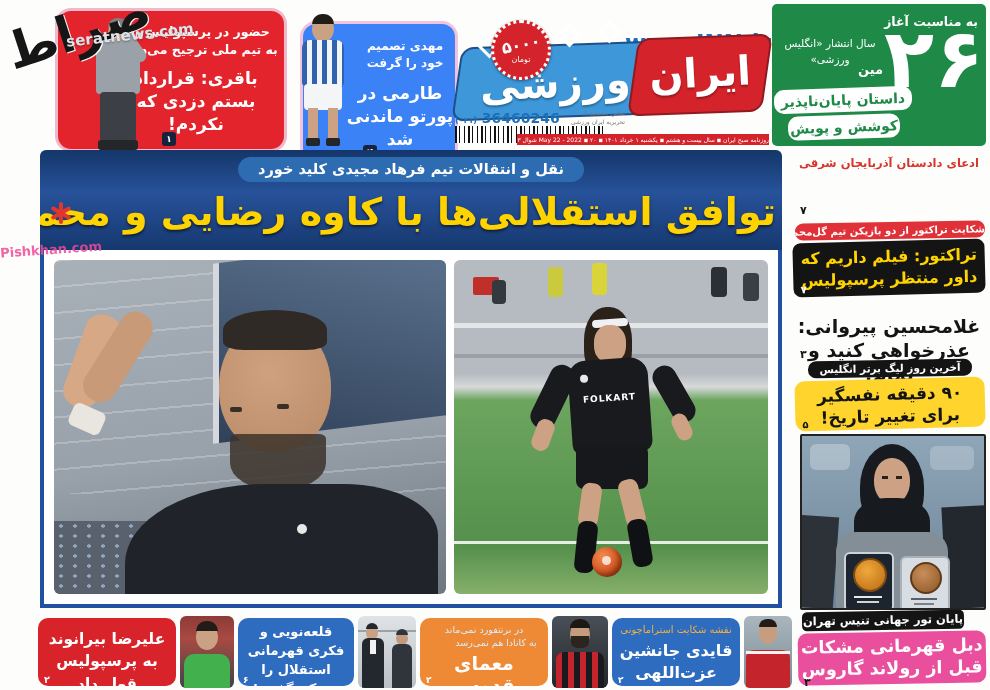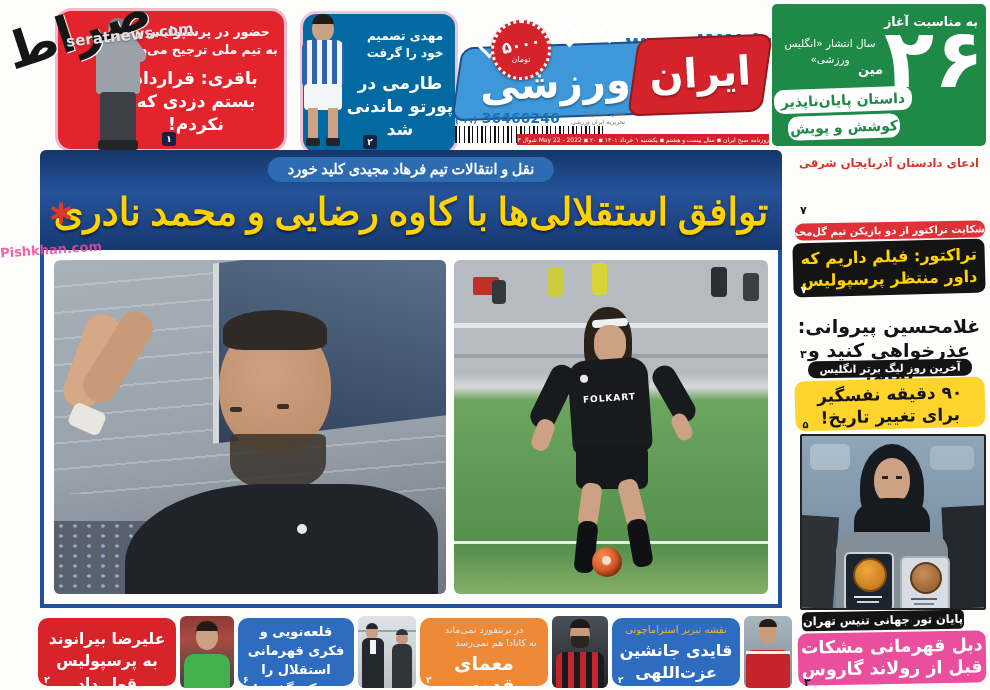--- a/index.html
+++ b/index.html
@@ -46,21 +46,21 @@
 
   <div class="abs" style="left:86px;top:20px;width:66px;height:132px;z-index:5;">
     <div class="abs" style="left:22px;top:0;width:20px;height:24px;background:#c9a183;border-radius:50%;"></div>
     <div class="abs" style="left:22px;top:-2px;width:20px;height:9px;background:#7d7f82;border-radius:10px 10px 0 0;"></div>
     <div class="abs" style="left:10px;top:20px;width:44px;height:54px;background:#9aa1a8;border-radius:10px 10px 4px 4px;"></div>
     <div class="abs" style="left:42px;top:10px;width:12px;height:34px;background:#9aa1a8;border-radius:6px;transform:rotate(-35deg);"></div>
     <div class="abs" style="left:14px;top:72px;width:36px;height:50px;background:#3c4046;border-radius:4px;"></div>
     <div class="abs" style="left:12px;top:120px;width:40px;height:10px;background:#24262a;border-radius:3px;"></div>
   </div>
 
-  <div class="abs topbox clip" style="left:300px;top:11px;width:152px;height:138px;background:#0369a1;border:3px solid #f3c3dd;">
+  <div class="abs topbox clip" style="left:300px;top:21px;width:152px;height:138px;background:#3b82f6;border:3px solid #f3c3dd;">
     <div class="abs rtl ctr w" style="right:4px;top:14px;width:92px;font-size:12px;font-weight:600;line-height:1.4;">مهدی تصمیم خود را گرفت</div>
     <div class="abs rtl ctr w" style="right:0;top:58px;width:110px;font-size:17px;font-weight:900;line-height:1.35;">طارمی در پورتو ماندنی شد</div>
     <div class="badge" style="left:60px;bottom:3px;">۲</div>
   </div>
 
   <div class="abs" style="left:292px;top:16px;width:64px;height:134px;z-index:5;">
     <div class="abs" style="left:20px;top:0;width:22px;height:26px;background:#c9a183;border-radius:50%;"></div>
     <div class="abs" style="left:20px;top:-2px;width:22px;height:10px;background:#221c18;border-radius:10px 10px 0 0;"></div>
     <div class="abs" style="left:10px;top:24px;width:42px;height:46px;border-radius:8px 8px 4px 4px;background:repeating-linear-gradient(90deg,#2f63ae 0 5px,#f2f4f6 5px 10px);"></div>
     <div class="abs" style="left:12px;top:68px;width:38px;height:26px;background:#f4f5f7;border-radius:4px;"></div>
@@ -100,21 +100,21 @@
 
   <div class="abs clip" style="left:772px;top:4px;width:214px;height:142px;background:#1f8948;border-radius:5px;">
     <div class="abs rtl w" style="right:8px;top:10px;font-size:12.5px;font-weight:600;">به مناسبت آغاز</div>
     <div class="abs ctr w" style="left:112px;top:14px;width:96px;font-size:82px;font-weight:900;line-height:1;">۲۶</div>
     <div class="abs w" style="left:86px;top:58px;font-size:13px;font-weight:700;">مین</div>
     <div class="abs rtl ctr w" style="left:2px;top:32px;width:112px;font-size:10.5px;line-height:1.5;">سال انتشار «انگلیس ورزشی»</div>
     <div class="abs pill rtl" style="left:2px;top:84px;width:138px;height:24px;background:#fff;color:#1f8948;font-size:14px;line-height:24px;transform:rotate(-2deg);">داستان پایان‌ناپذیر</div>
     <div class="abs pill rtl" style="left:16px;top:111px;width:112px;height:24px;background:#fff;color:#1f8948;font-size:14px;line-height:24px;transform:rotate(-2deg);">کوشش و پویش</div>
   </div>
 
-  <div class="abs clip" style="left:40px;top:150px;width:742px;height:100px;background:linear-gradient(180deg,#143669 0%,#27529a 42%,#16386f 100%);border-radius:6px 6px 0 0;font-family:Liberation Serif, serif;">
+  <div class="abs clip" style="left:40px;top:150px;width:742px;height:100px;background:linear-gradient(180deg,#143669 0%,#27529a 42%,#16386f 100%);border-radius:6px 6px 0 0;">
     <div class="abs rtl w" style="left:50%;transform:translateX(-50%);top:7px;padding:0 20px;height:25px;background:#2e6cb2;border-radius:13px;font-weight:700;font-size:14.5px;line-height:25px;white-space:nowrap;">نقل و انتقالات تیم فرهاد مجیدی کلید خورد</div>
     <div class="abs rtl ctr" style="left:6px;right:6px;top:38px;color:#ffd300;font-weight:900;font-size:38px;line-height:1.3;white-space:nowrap;text-shadow:0 2px 3px rgba(0,0,0,.55);">توافق استقلالی‌ها با کاوه رضایی و محمد نادری</div>
     <div class="abs flourish" style="left:12px;top:52px;width:18px;height:22px;">
       <span></span>
         <span></span>
         <span></span>
     </div>
   </div>
 
   <div class="abs" style="left:40px;top:250px;width:734px;height:354px;background:#fff;border:4px solid #2150a0;border-top:none;">
@@ -256,21 +256,21 @@
   </div>
 
   <div class="abs photo" style="left:552px;top:616px;width:56px;height:72px;background:linear-gradient(180deg,#4a5058,#23262b);">
     <div class="abs" style="left:18px;top:6px;width:20px;height:24px;background:#c59c7e;border-radius:50%;"></div>
     <div class="abs" style="left:18px;top:3px;width:20px;height:9px;background:#1d1813;border-radius:10px 10px 0 0;"></div>
     <div class="abs" style="left:19px;top:20px;width:18px;height:12px;background:#2c241e;border-radius:0 0 45% 45%;"></div>
     <div class="abs" style="left:4px;bottom:0;width:48px;height:36px;border-radius:8px 8px 0 0;background:repeating-linear-gradient(90deg,#c4242b 0 6px,#1a1a1e 6px 12px);"></div>
   </div>
 
   <div class="abs clip" style="left:612px;top:618px;width:128px;height:68px;background:#2e6cc0;border-radius:10px;">
-    <div class="abs rtl ctr" style="left:4px;top:6px;width:120px;color:#f5b03c;font-size:10px;">نقشه تبریز استراماچونی</div>
+    <div class="abs rtl ctr" style="left:4px;top:6px;width:120px;color:#f5b03c;font-size:10px;">نقشه شکایت استراماچونی</div>
     <div class="abs rtl ctr w" style="left:4px;top:22px;width:120px;font-size:16px;font-weight:900;line-height:1.35;">قایدی جانشین عزت‌اللهی</div>
     <div class="abs w" style="left:6px;bottom:1px;font-size:9px;font-weight:bold;">۲</div>
   </div>
 
   <div class="abs photo" style="left:744px;top:616px;width:48px;height:72px;background:linear-gradient(180deg,#aab6be,#7d8a93);">
     <div class="abs" style="left:15px;top:6px;width:18px;height:22px;background:#c79d7e;border-radius:50%;"></div>
     <div class="abs" style="left:15px;top:3px;width:18px;height:8px;background:#241d17;border-radius:9px 9px 0 0;"></div>
     <div class="abs" style="left:2px;bottom:0;width:44px;height:38px;background:#c4242b;border-radius:8px 8px 0 0;"></div>
     <div class="abs" style="left:2px;bottom:34px;width:44px;height:3px;background:#f2f2f2;"></div>
   </div>

